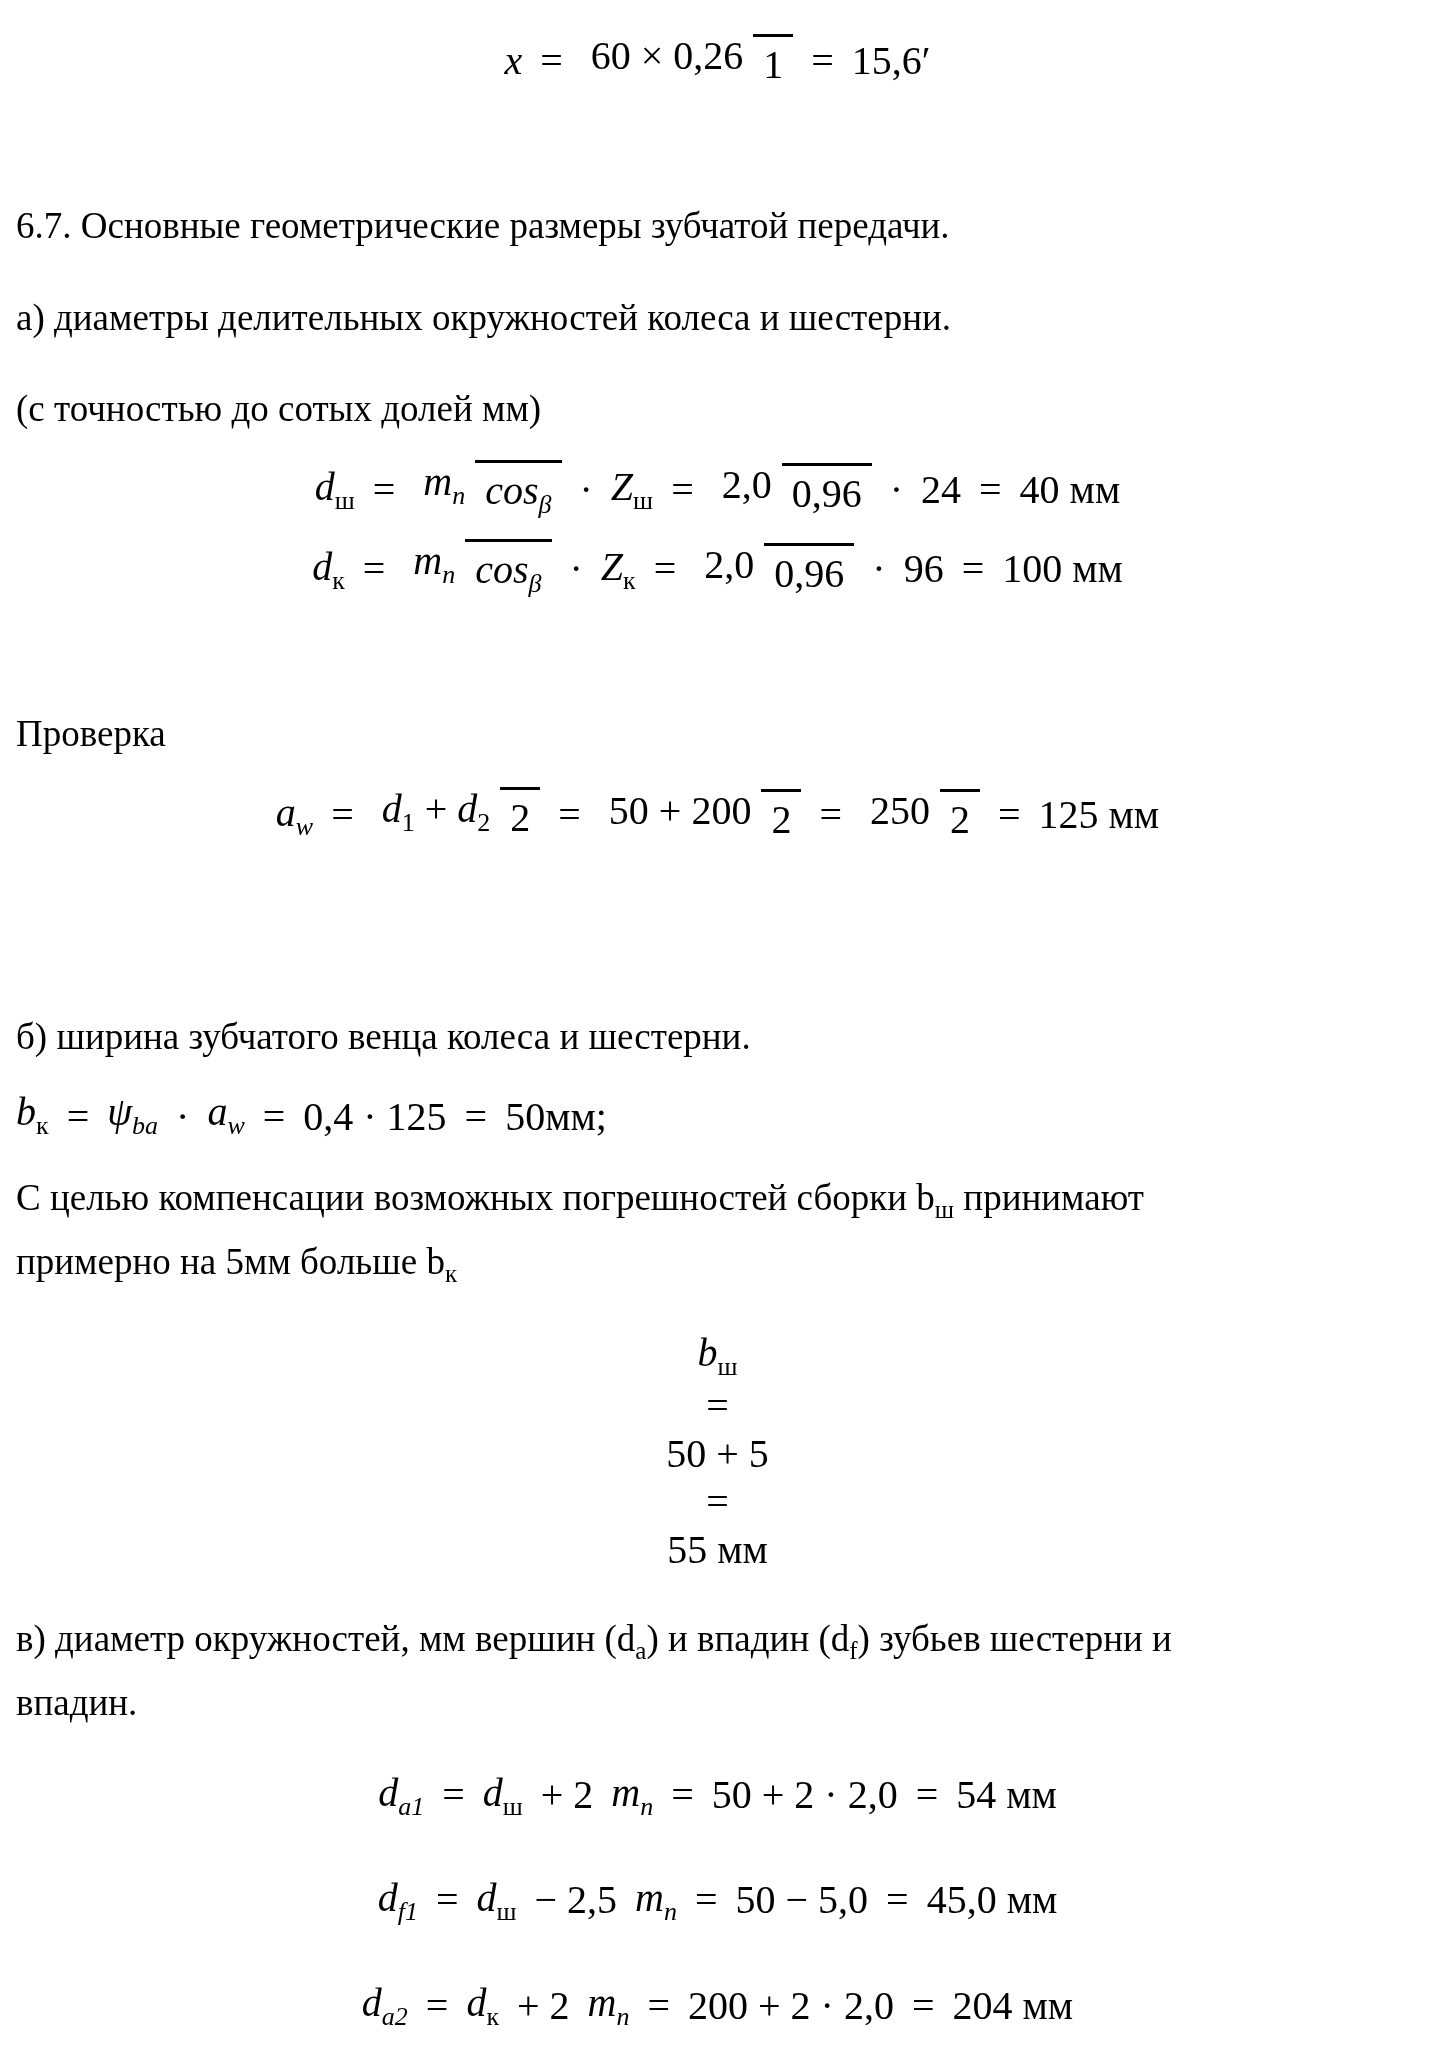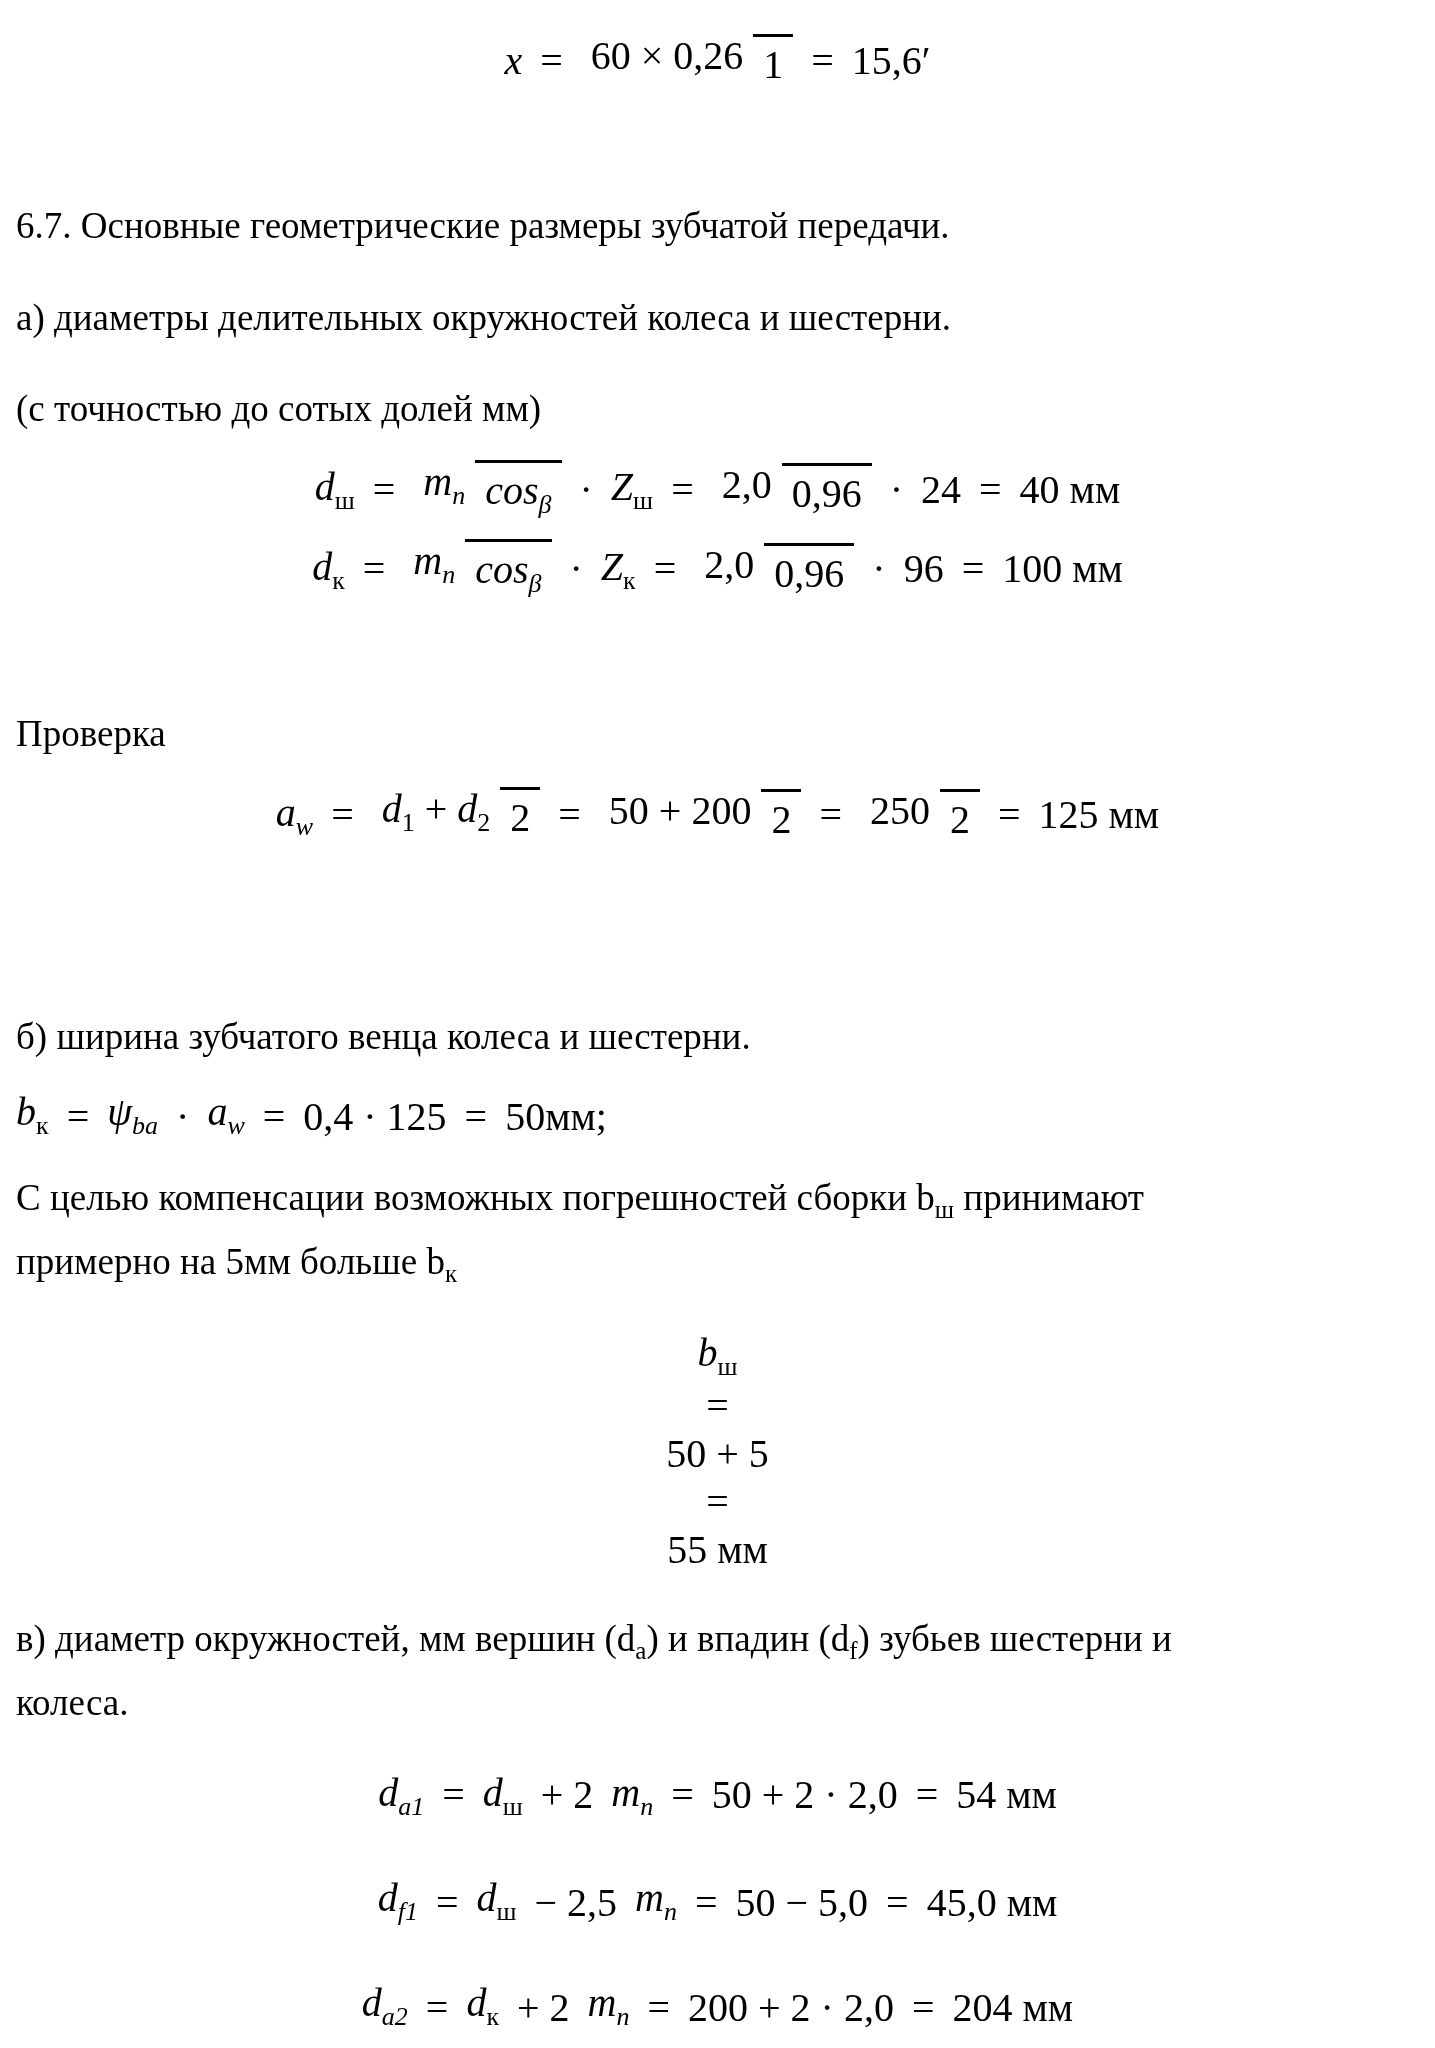--- a/index.html
+++ b/index.html
@@ -45,21 +45,21 @@
   #f-dsh     { margin-top: 28px; }
   #f-dk      { margin-top: 20px; }
   #check     { margin-top: 112px; }
   #f-aw      { margin-top: 30px; }
   #item-b    { margin-top: 170px; }
   #f-bk      { margin-top: 28px; }
   #note      { margin-top: 26px; line-height: 1.68; }
   #f-bsh     { margin-top: 34px; flex-direction: column; }
   #item-v    { margin-top: 34px; line-height: 1.68; }
   #f-da1     { margin-top: 34px; }
-  #f-df1, #f-da2, #f-df2 { margin-top: 52px; align-items: flex-end; }
+  #f-df1, #f-da2, #f-df2 { margin-top: 52px; }
 </style>
 </head>
 <body>
 
 <div class="page">
 
   <div class="fx" id="f-intro">
     <span class="tok it">x</span>
     <span class="tok">=</span>
     <span class="frac">
@@ -161,21 +161,21 @@
   <div class="fx" id="f-bsh">
     <span class="tok"><span class="it">b</span><span class="sb">ш</span></span>
     <span class="tok">=</span>
     <span class="tok">50 + 5</span>
     <span class="tok">=</span>
     <span class="tok">55 мм</span>
   </div>
 
   <div class="para" id="item-v">
     <div><span>в) диаметр окружностей, мм вершин (d</span><span class="tsb">a</span><span>) и впадин (d</span><span class="tsb">f</span><span>) зубьев шестерни и</span></div>
-    <div>колеса.</div>
+    <div>впадин.</div>
   </div>
 
   <div class="fx" id="f-da1">
     <span class="tok"><span class="it">d</span><span class="sbi">a1</span></span>
     <span class="tok">=</span>
     <span class="tok"><span class="it">d</span><span class="sb">ш</span></span>
     <span class="tok">+ 2</span>
     <span class="tok"><span class="it">m</span><span class="sbi">n</span></span>
     <span class="tok">=</span>
     <span class="tok">50 + 2 · 2,0</span>

